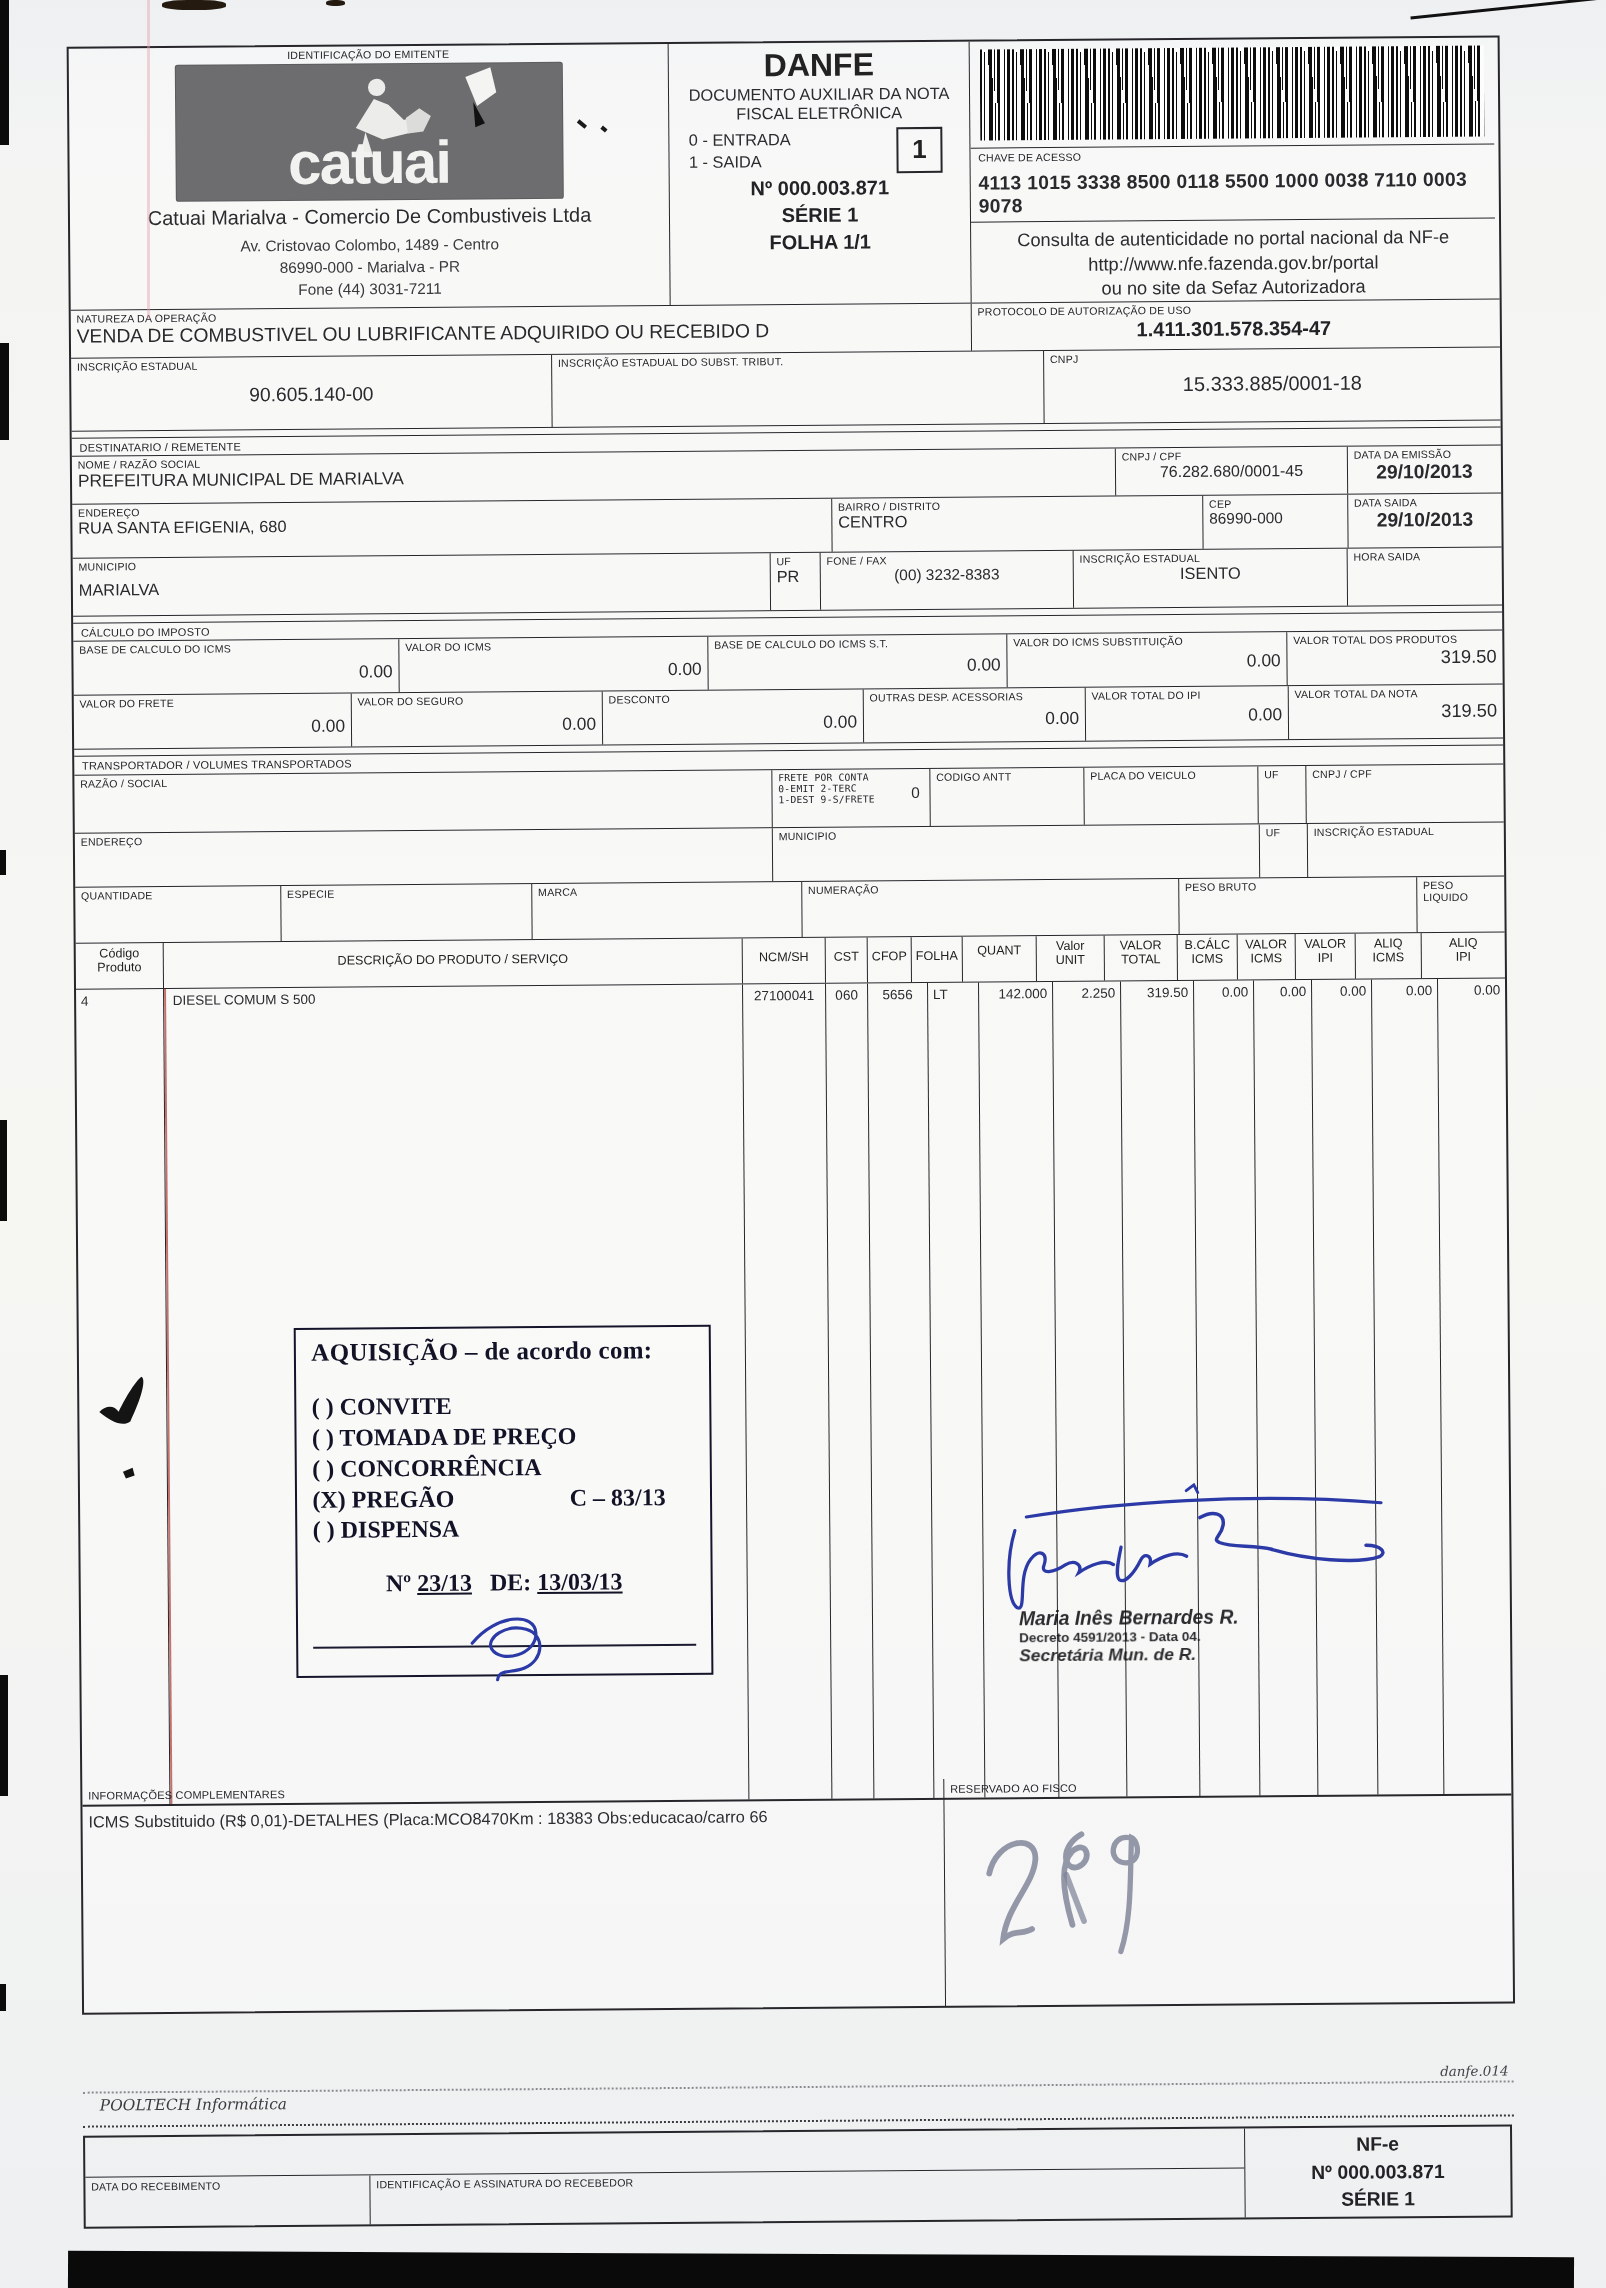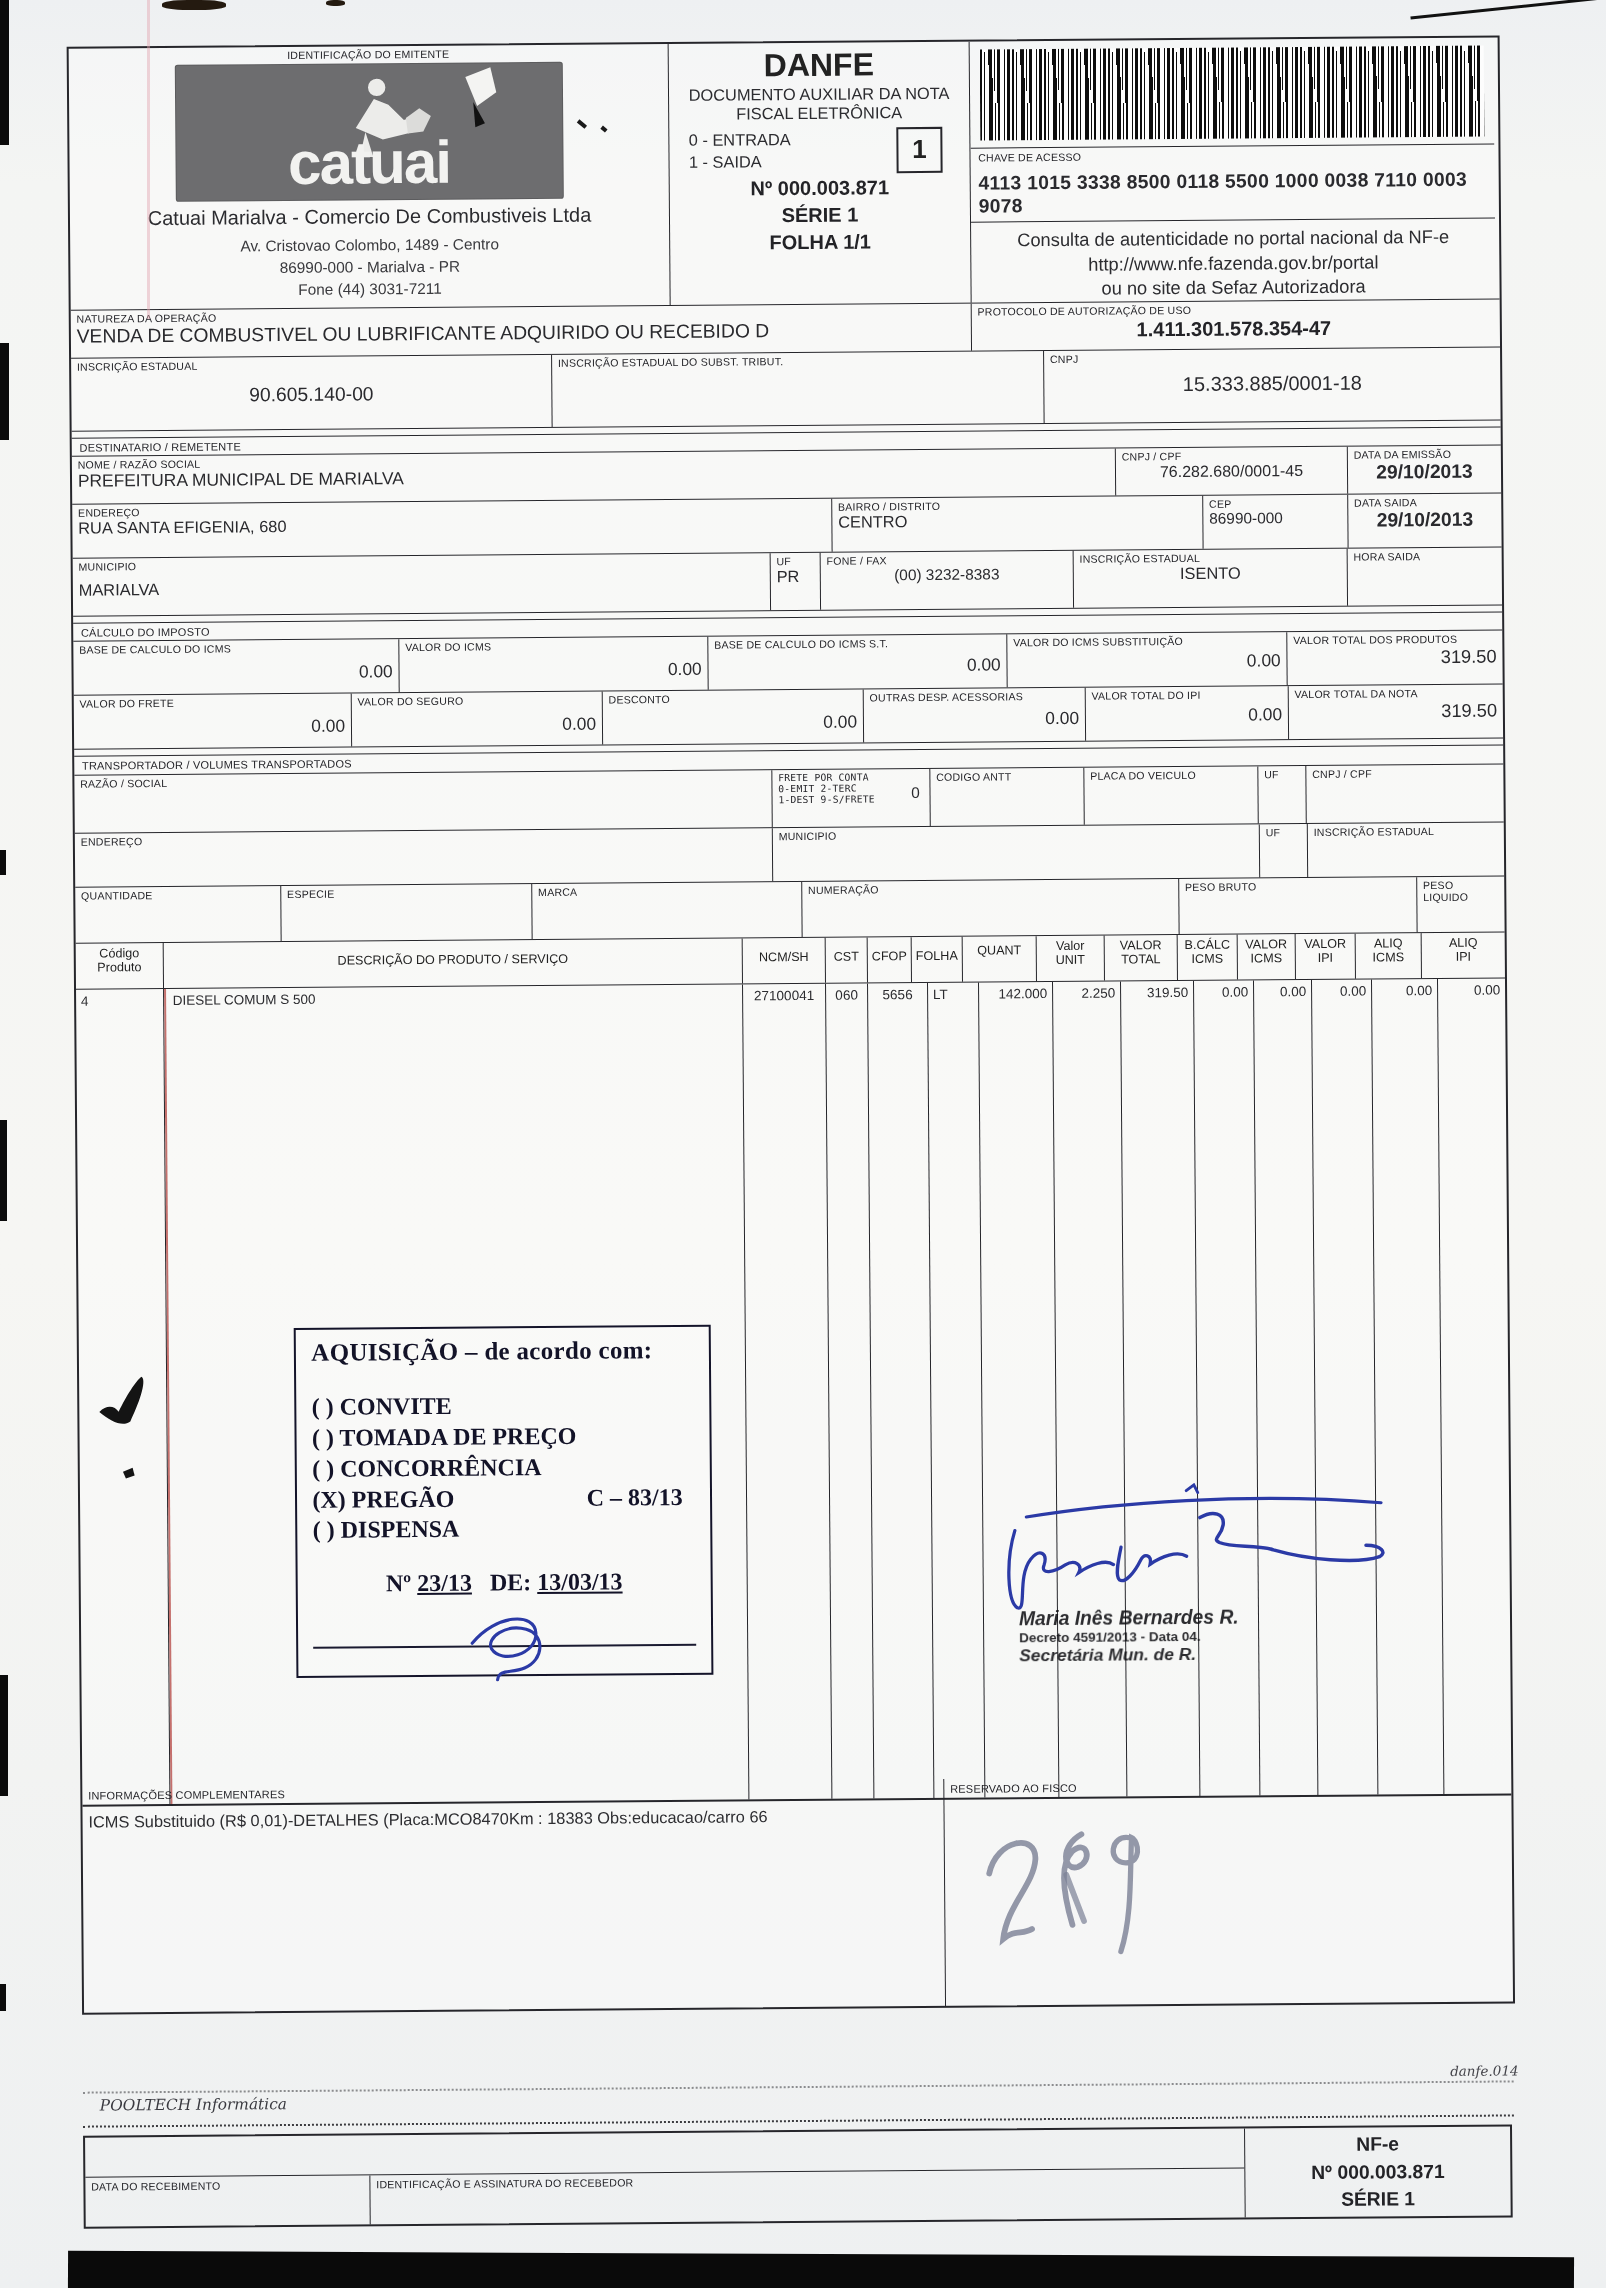--- a/index.html
+++ b/index.html
@@ -78,21 +78,21 @@
   .sig-stamped .l2{font-size:13.5px;font-weight:bold;}
   .sig-stamped .l3{font-size:17.4px;font-weight:bold;font-style:italic;}
   
   .infobox{height:227px;}
   .info-l{width:861px;}
   .info-r{width:564px;}
   .info-text{font-size:16.4px;color:#2d2d31;margin-top:9.7px;display:block;}
   
   .pooltech{position:absolute;left:92px;top:2091px;font-family:"DejaVu Serif",serif;font-style:italic;
             font-size:15.4px;color:#3a3a40;}
-  .danfe014{position:absolute;right:96px;top:2068px;font-family:"DejaVu Serif",serif;font-style:italic;
+  .danfe014{position:absolute;right:106px;top:2068px;font-family:"DejaVu Serif",serif;font-style:italic;
             font-size:13.5px;color:#44444a;}
   .dotted{position:absolute;left:75px;width:1431px;border-top:2.9px dotted #3a3a3e;}
   .canhoto{position:absolute;left:75px;top:2130px;width:1429px;height:93px;border:2.4px solid var(--ln);
            display:flex;box-sizing:border-box;}
   .canh-left{width:1159px;display:flex;flex-direction:column;box-sizing:border-box;}
   .canh-r1{height:39px;border-bottom:1.9px solid var(--ln);}
   .canh-r2{flex:1;display:flex;}
   .canh-r2 .cell{padding:2.9px 5.8px;}
   .nfe{flex:1;border-left:1.9px solid var(--ln);display:flex;flex-direction:column;align-items:center;
        justify-content:center;font-size:19.3px;font-weight:bold;color:#232327;line-height:1.45;}
@@ -441,21 +441,21 @@
         <span class="pv" style="padding-left:3.9px;">DIESEL COMUM S 500</span>
 
         <div class="stamp">
           <div class="title">AQUISIÇÃO – de acordo com:</div>
           <div style="height:25px;"></div>
           <div class="opt">( ) CONVITE</div>
           <div class="opt">( ) TOMADA DE PREÇO</div>
           <div class="opt">( ) CONCORRÊNCIA</div>
           <div class="optrow">
             <span class="opt">(X) PREGÃO</span>
-            <span class="opt" style="margin-right:12px;text-align:center;">C – 83/13</span>
+            <span class="opt" style="margin-right:29px;text-align:center;">C – 83/13</span>
           </div>
           <div class="opt">( ) DISPENSA</div>
           <div class="numline">
             <span>Nº</span>
             <span class="u">23/13</span>&nbsp;&nbsp;
             <span>DE:</span>
             <span class="u">13/03/13</span>
           </div>
           <div class="sigline"></div>
           <svg class="stamp-sig" viewBox="0 0 150 90">

